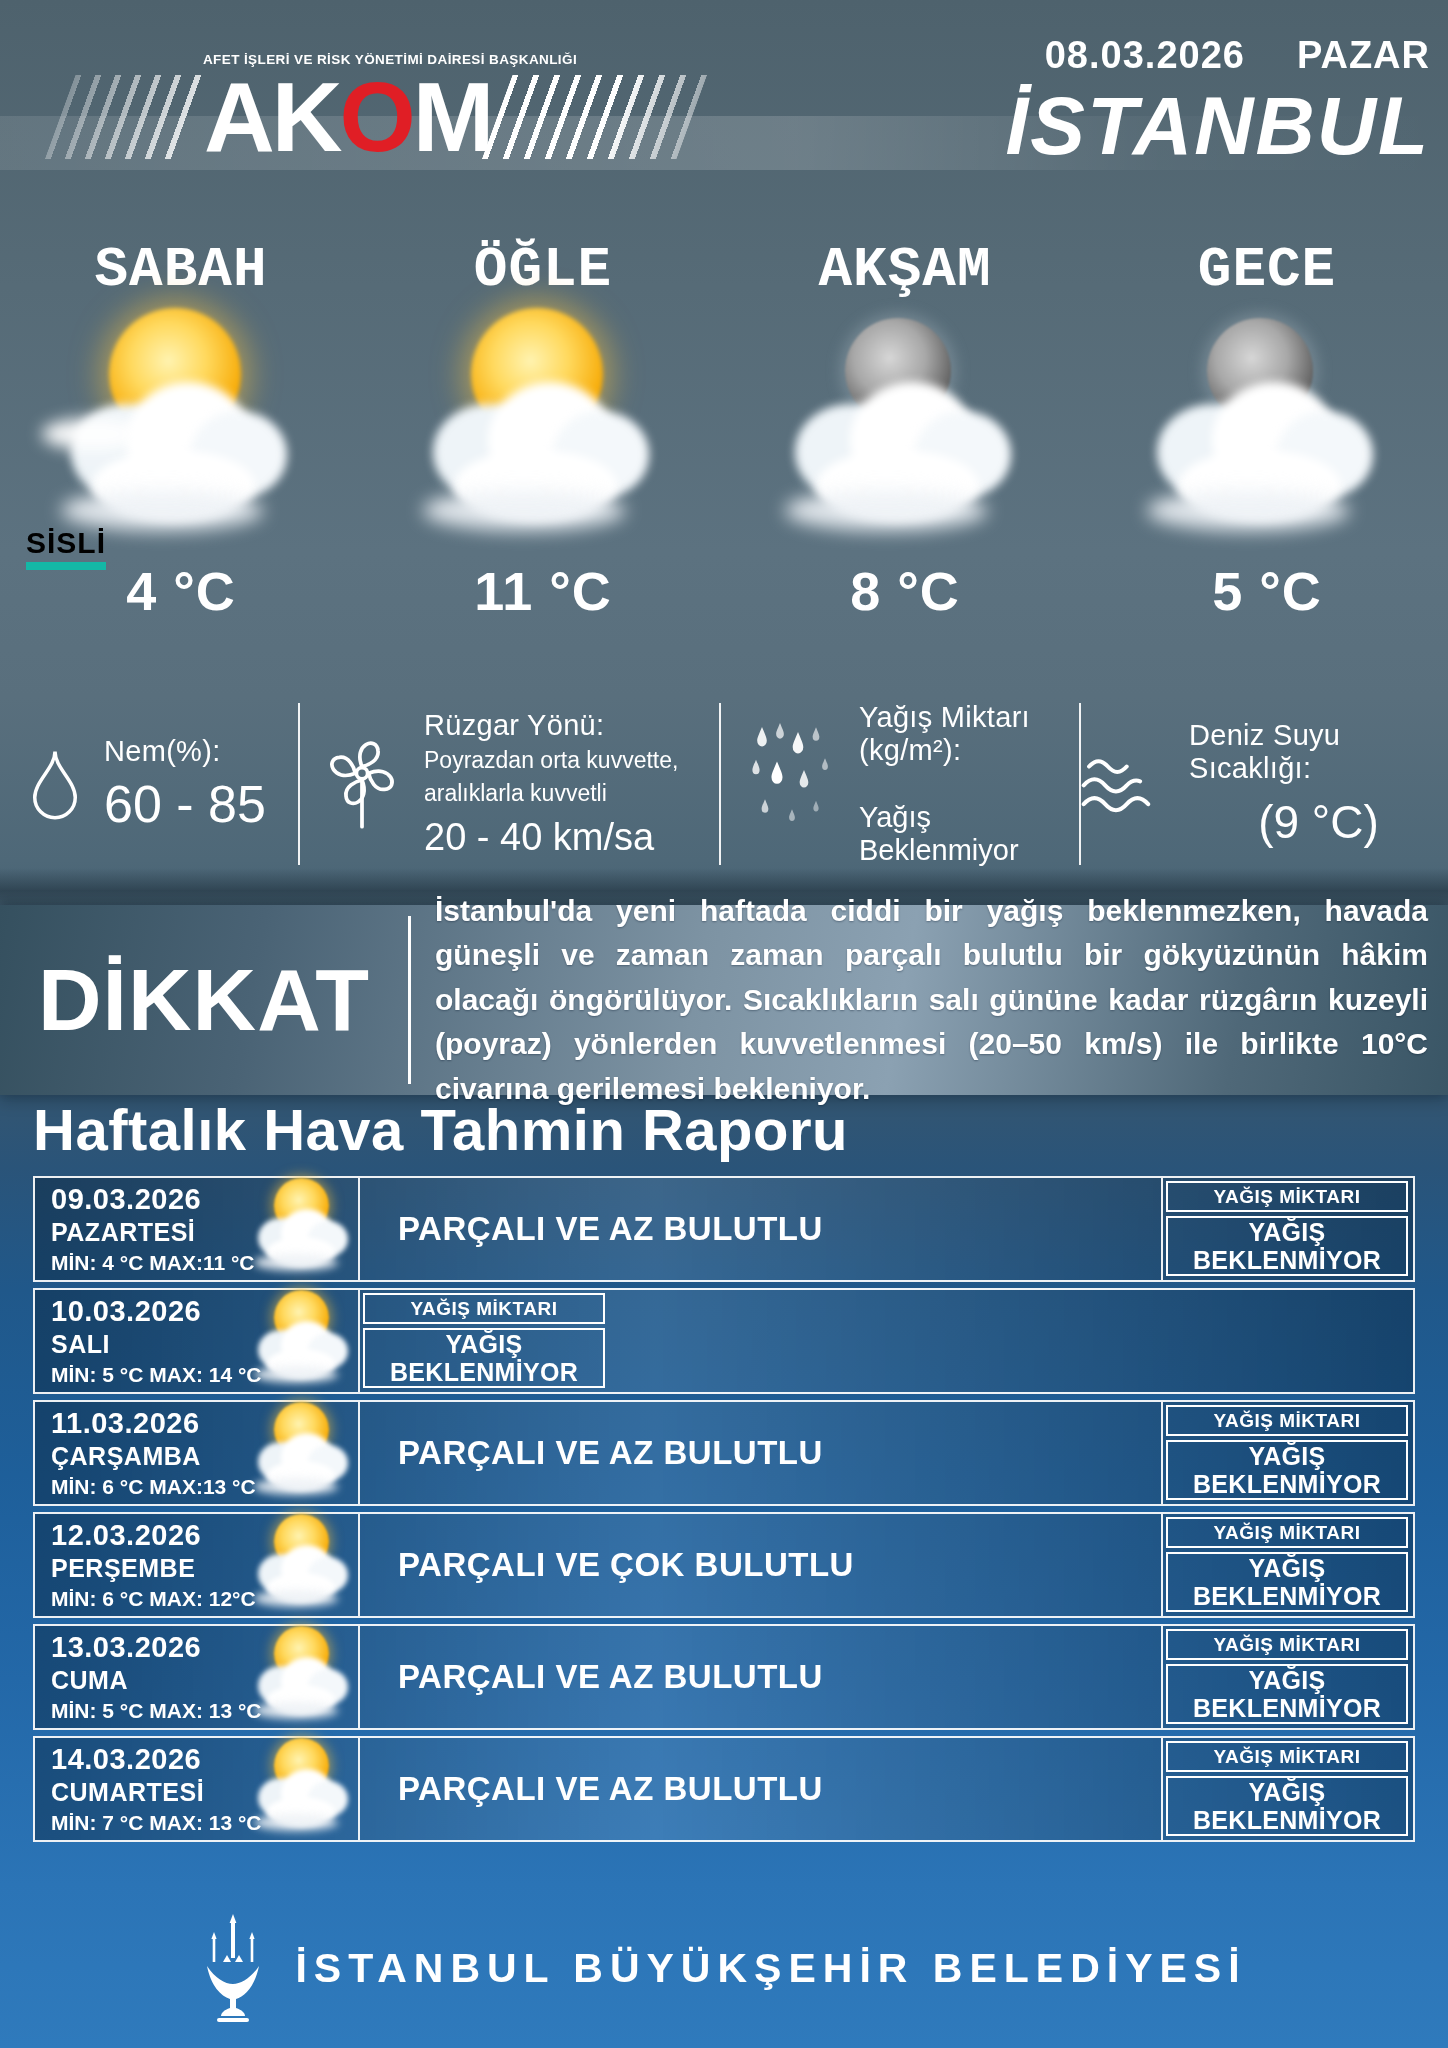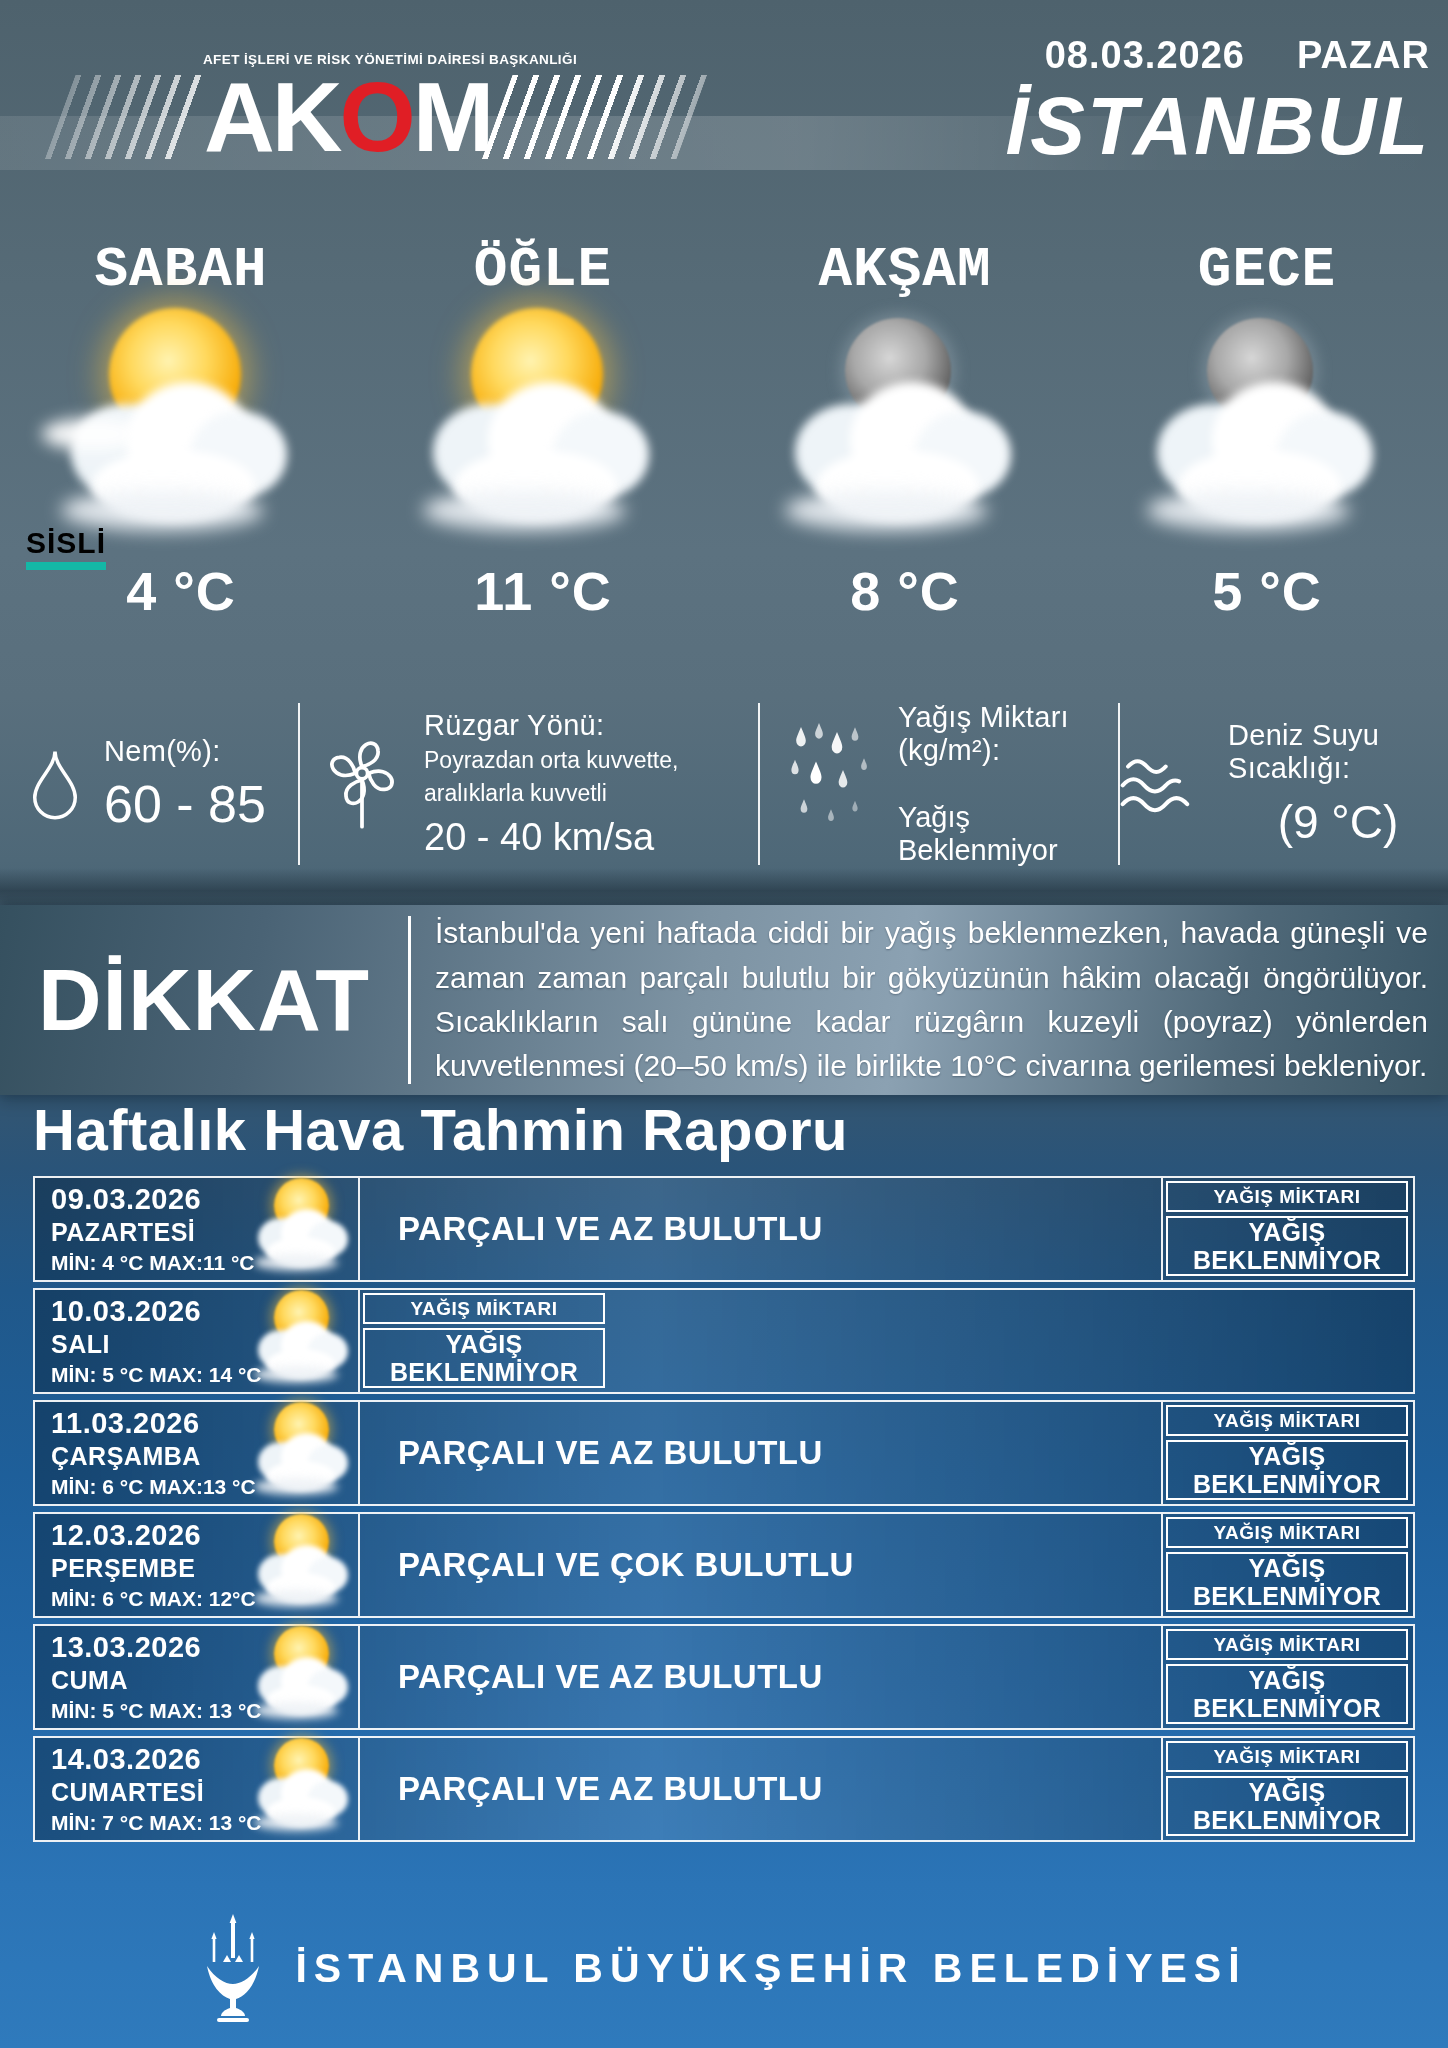--- a/index.html
+++ b/index.html
@@ -58,37 +58,37 @@
   .wicon.small{width:100px;height:100px;}
   .wicon.small .puff{filter:blur(2.5px);}
   .wicon.small .p5{filter:blur(4px);}
   .wicon.small .sun-ball{filter:blur(1px);box-shadow:0 0 12px 3px rgba(255,200,60,.5);}
 
   
   .metrics{position:absolute;top:688px;left:0;width:1448px;height:192px;display:flex;align-items:stretch;}
   .m-div{width:2px;background:rgba(255,255,255,.92);height:162px;align-self:center;}
   .m-cell{display:flex;align-items:center;gap:22px;}
   .m-hum{width:298px;padding-left:28px;box-sizing:border-box;}
-  .m-wind{width:458px;padding-left:22px;box-sizing:border-box;}
+  .m-wind{width:419px;padding-left:22px;box-sizing:border-box;}
   .m-rain{width:358px;padding-left:26px;box-sizing:border-box;}
   .m-sea{flex:1;box-sizing:border-box;}
   .m-label{font-size:29px;font-weight:400;letter-spacing:.3px;}
   .m-big{font-size:52px;font-weight:400;margin-top:6px;}
   .m-desc{font-size:23px;line-height:1.25;margin-top:4px;}
   .m-windval{font-size:38px;margin-top:8px;}
   .m-rainval{font-size:29px;margin-top:34px;}
   .m-seaval{font-size:46px;margin-top:10px;text-align:center;}
 
   
   .warning{position:absolute;top:905px;left:0;width:1448px;height:190px;display:flex;align-items:center;
     background:linear-gradient(100deg,#35505f 0%,#4a6375 18%,#7d93a3 48%,#8ba1b2 62%,#4f6878 85%,#3a5666 100%);
     box-shadow:0 -4px 10px rgba(5,15,25,.25), 0 6px 14px rgba(5,15,25,.25);}
   .w-title{width:408px;text-align:center;font-size:88px;font-weight:800;letter-spacing:1px;}
   .w-sep{width:3px;height:168px;background:#fff;}
-  .w-text{flex:1;padding:0 20px 0 24px;font-size:30px;font-weight:400;line-height:1.48;text-align:justify;
+  .w-text{flex:1;padding:0 20px 0 24px;font-size:30px;font-weight:700;line-height:1.48;text-align:justify;
     text-shadow:0 1px 2px rgba(0,20,40,.35);}
 
   
   .weekly-title{position:absolute;top:1096px;left:33px;font-size:58px;font-weight:700;letter-spacing:.5px;}
   .wtable{position:absolute;top:1176px;left:33px;width:1382px;}
   .wrow{display:flex;height:102px;margin-bottom:6px;border:2px solid rgba(255,255,255,.92);
     background:linear-gradient(90deg,rgba(6,30,52,.42),rgba(150,180,205,.18) 45%,rgba(6,30,52,.38));}
   .c-left{width:325px;border-right:2px solid rgba(255,255,255,.92);position:relative;
     display:flex;flex-direction:column;justify-content:center;padding-left:16px;box-sizing:border-box;}
   .c-date{font-size:29px;font-weight:700;letter-spacing:.5px;}

